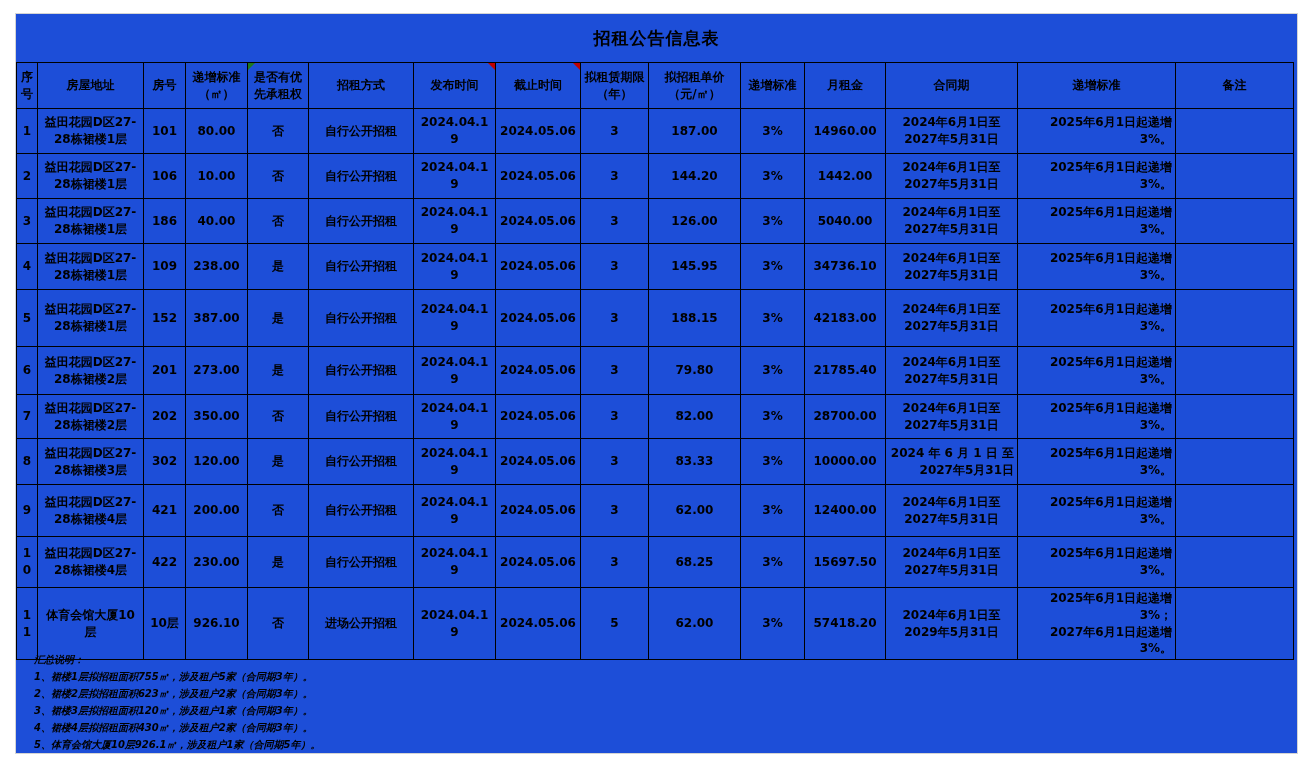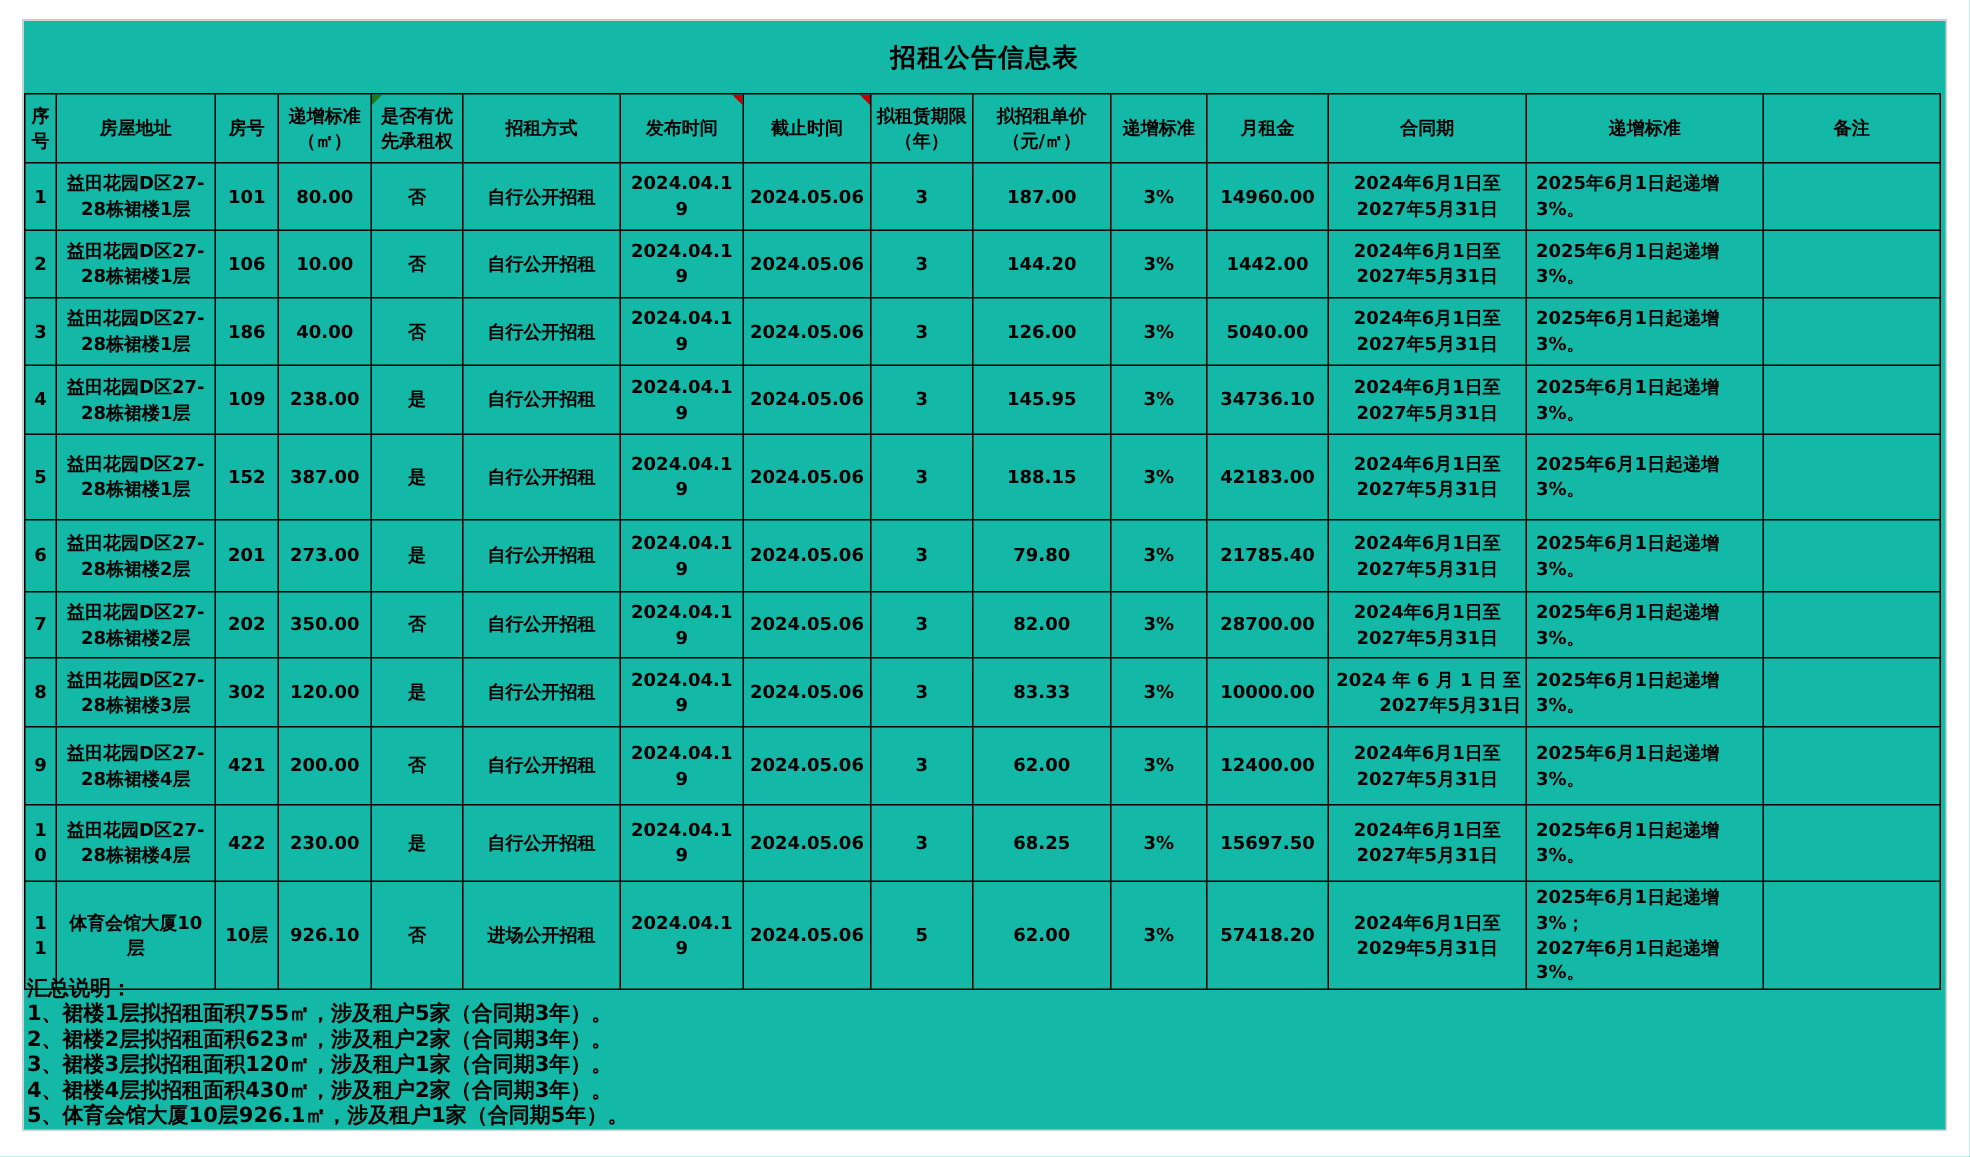--- a/index.html
+++ b/index.html
@@ -8,21 +8,21 @@
     background: #ffffff;
     font-family: "DejaVu Sans", sans-serif;
     color: #000000;
   }
   .page-frame {
     position: absolute;
     left: 15px; top: 13px;
     width: 1283px; height: 741px;
     border: 1px solid #d4d4d4;
     box-sizing: border-box;
-    background: #14b8a6;
+    background: #1d4ed8;
   }
   .title-bar {
     position: absolute;
     left: 0; top: 0; width: 100%; height: 48px;
     display: flex; align-items: center; justify-content: center;
     font-size: 17px; font-weight: bold;
     letter-spacing: 1px;
   }
   table.rental-table {
     position: absolute;
@@ -48,43 +48,44 @@
   .rental-table thead th { position: relative; }
   .rental-table tbody tr { height: 45px; }
   .rental-table tbody tr:nth-child(4) { height: 46px; }
   .rental-table tbody tr:nth-child(5) { height: 57px; }
   .rental-table tbody tr:nth-child(6) { height: 48px; }
   .rental-table tbody tr:nth-child(7) { height: 44px; }
   .rental-table tbody tr:nth-child(8) { height: 46px; }
   .rental-table tbody tr:nth-child(9) { height: 52px; }
   .rental-table tbody tr:nth-child(10) { height: 51px; }
   .rental-table tbody tr:nth-child(11) { height: 51px; }
-  .rental-table td.col-increase_note { text-align: left; padding-left: 6px; margin-left: 48px; }
+  .rental-table td.col-increase_note { text-align: right; padding-left: 6px; margin-left: 48px; }
   .rental-table tbody tr:nth-child(8) td.col-contract_period { text-align: right; padding-left: 4px; }
   .marker {
     position: absolute;
     width: 0; height: 0;
     display: block;
   }
   .marker-comment {
     top: 0; right: 0;
     border-top: 7px solid #c00000;
     border-left: 7px solid transparent;
   }
   .marker-error {
     top: 0; left: 0;
     border-top: 7px solid #1e7a1e;
     border-right: 7px solid transparent;
   }
   .summary {
     position: absolute;
-    left: 2px; top: 637px;
-    font-size: 14px;
+    left: 18px; top: 637px;
+    font-size: 10px;
     font-weight: bold;
     line-height: 17px;
+    font-style: italic;
   }
   .summary-line { white-space: pre; }
 </style>
 </head>
 <body>
 
 <div class="page-frame">
 
   <div class="title-bar">招租公告信息表</div>
 

